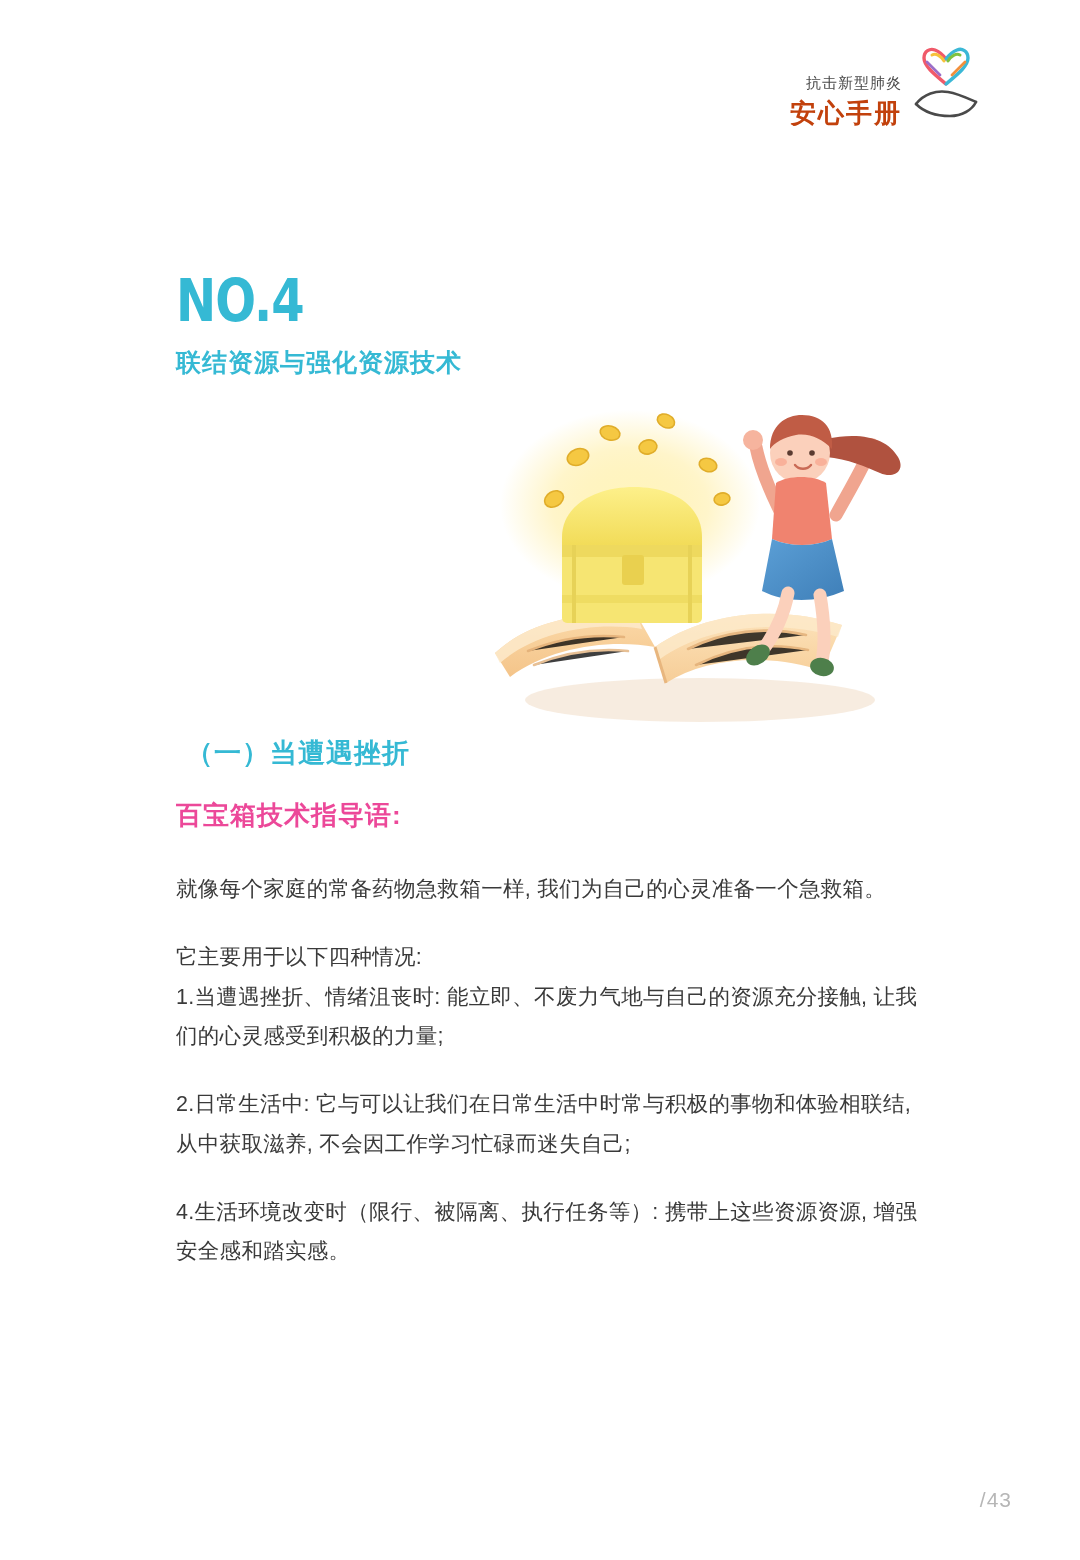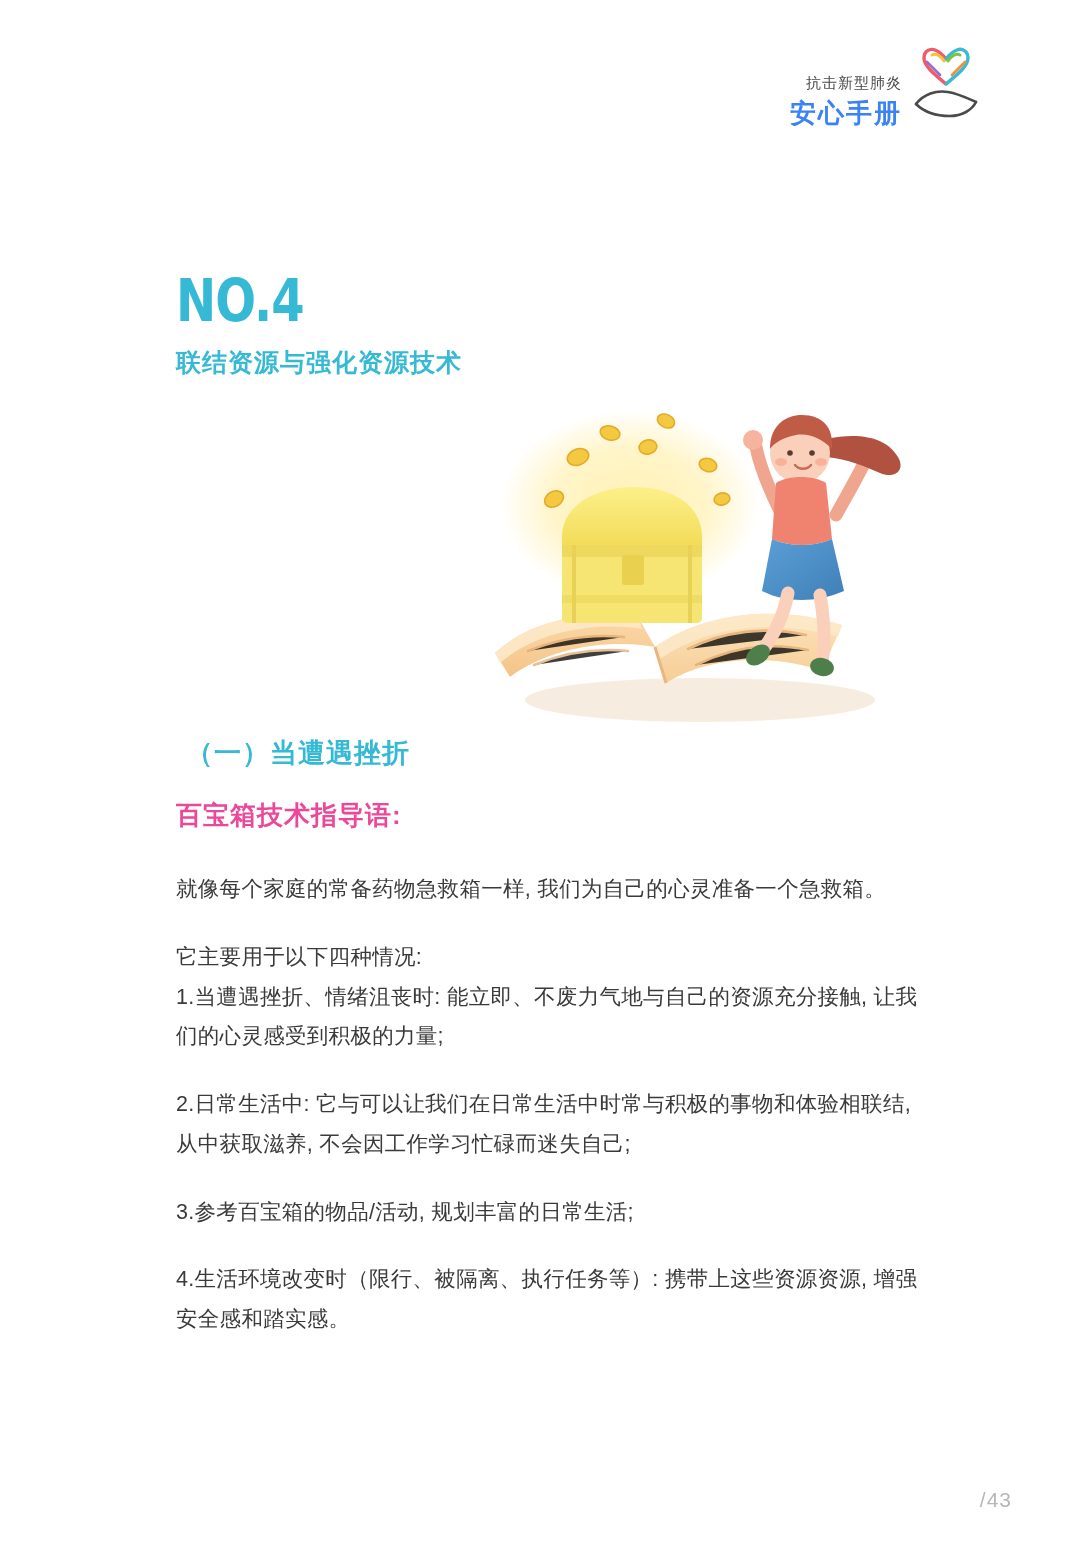--- a/index.html
+++ b/index.html
@@ -30,21 +30,21 @@
     line-height: 1;
   }
   .header-line1 {
     font-size: 15px;
     color: #4a4a4a;
     letter-spacing: 1px;
     margin-bottom: 10px;
   }
   .header-line2 {
     font-size: 26px;
-    color: #3b82f6;
+    color: #c2410c;
     font-weight: bold;
     letter-spacing: 2px;
   }
   .header-mark {
     width: 72px;
     height: 82px;
     position: relative;
   }
   .header-mark svg {
     position: absolute;
@@ -270,17 +270,16 @@
 </div>
 
 <div class="section-heading">（一）当遭遇挫折</div>
 <div class="section-subheading">百宝箱技术指导语:</div>
 
 <div class="body-copy">
   <p>就像每个家庭的常备药物急救箱一样, 我们为自己的心灵准备一个急救箱。</p>
   <p class="tight">它主要用于以下四种情况:</p>
   <p>1.当遭遇挫折、情绪沮丧时: 能立即、不废力气地与自己的资源充分接触, 让我们的心灵感受到积极的力量;</p>
   <p>2.日常生活中: 它与可以让我们在日常生活中时常与积极的事物和体验相联结, 从中获取滋养, 不会因工作学习忙碌而迷失自己;</p>
-  <p>3.参考百宝箱的物品/活动, 规划丰富的日常生活;</p>
   <p>4.生活环境改变时（限行、被隔离、执行任务等）: 携带上这些资源资源, 增强安全感和踏实感。</p>
 </div>
 
 <div class="page-number">/43</div>
 
 </body></html>

